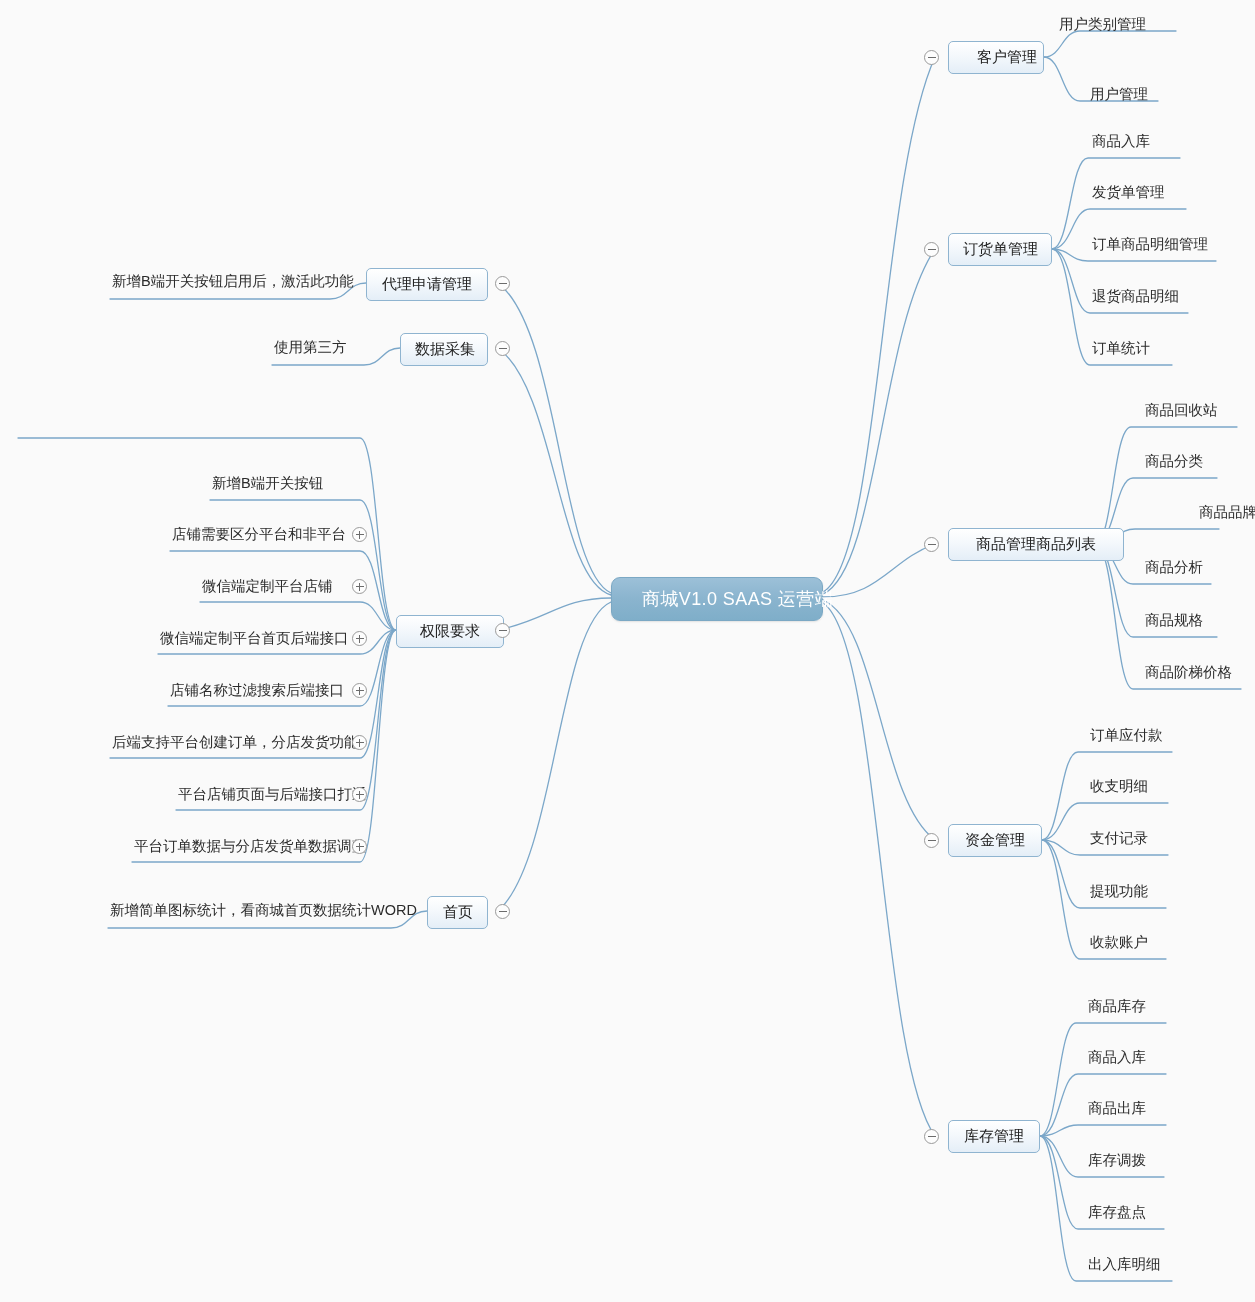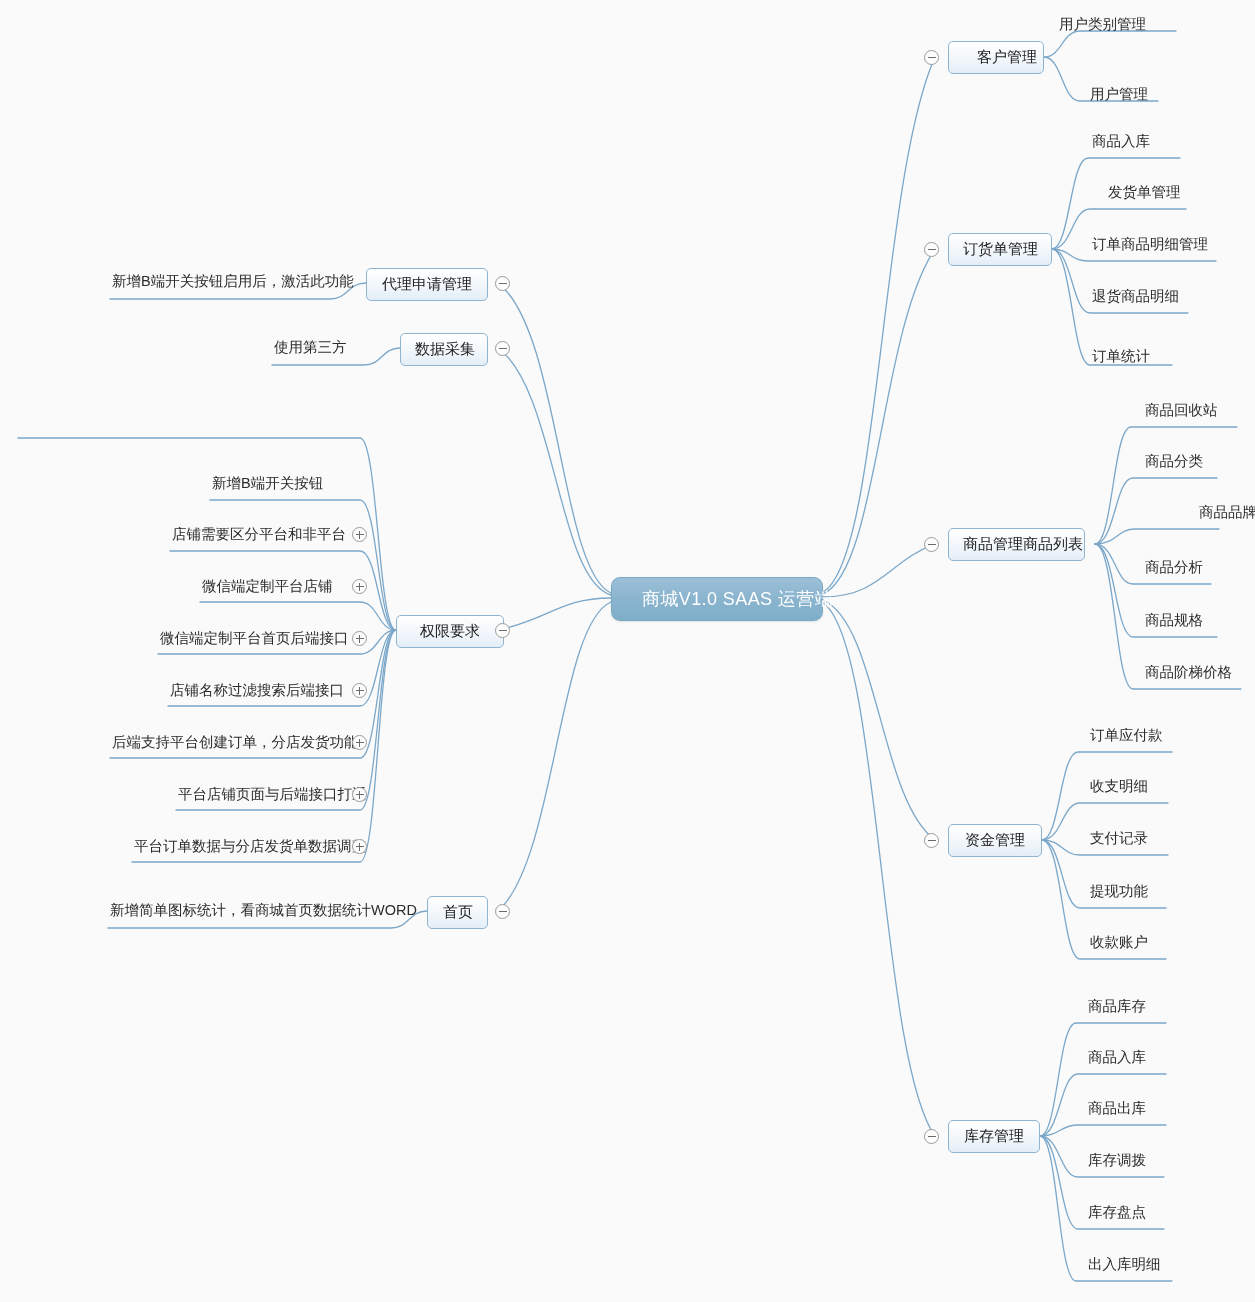--- a/index.html
+++ b/index.html
@@ -172,21 +172,21 @@
   <div class="node box-node" style="left:948px; top:41px; width:96px;padding-left:28px;">
     <span>客户管理</span>
   </div>
   <div class="toggle" style="left:924px; top:50px;"></div>
 
   <div class="node box-node" style="left:948px; top:233px; width:104px;">
     <span>订货单管理</span>
   </div>
   <div class="toggle" style="left:924px; top:242px;"></div>
 
-  <div class="node box-node" style="left:948px; top:528px; width:137px;">
+  <div class="node box-node" style="left:948px; top:528px; width:176px;">
     <span>商品管理商品列表</span>
   </div>
   <div class="toggle" style="left:924px; top:537px;"></div>
 
   <div class="node box-node" style="left:948px; top:824px; width:94px;">
     <span>资金管理</span>
   </div>
   <div class="toggle" style="left:924px; top:833px;"></div>
 
   <div class="node box-node" style="left:948px; top:1120px; width:92px;">
@@ -197,30 +197,30 @@
   <div class="node leaf-node right" style="left:1057px; top:15px;">
     <span>用户类别管理</span>
   </div>
   <div class="node leaf-node right" style="left:1088px; top:85px;">
     <span>用户管理</span>
   </div>
 
   <div class="node leaf-node right" style="left:1090px; top:132px;">
     <span>商品入库</span>
   </div>
-  <div class="node leaf-node right" style="left:1090px; top:183px;margin-left:16px;">
+  <div class="node leaf-node right" style="left:1090px; top:183px;">
     <span>发货单管理</span>
   </div>
   <div class="node leaf-node right" style="left:1090px; top:235px;">
     <span>订单商品明细管理</span>
   </div>
   <div class="node leaf-node right" style="left:1090px; top:287px;">
     <span>退货商品明细</span>
   </div>
-  <div class="node leaf-node right" style="left:1090px; top:339px;margin-top:8px;">
+  <div class="node leaf-node right" style="left:1090px; top:339px;">
     <span>订单统计</span>
   </div>
 
   <div class="node leaf-node right" style="left:1143px; top:401px;">
     <span>商品回收站</span>
   </div>
   <div class="node leaf-node right" style="left:1143px; top:452px;">
     <span>商品分类</span>
   </div>
   <div class="node leaf-node right" style="left:1150px; top:503px;margin-left:47px;">

